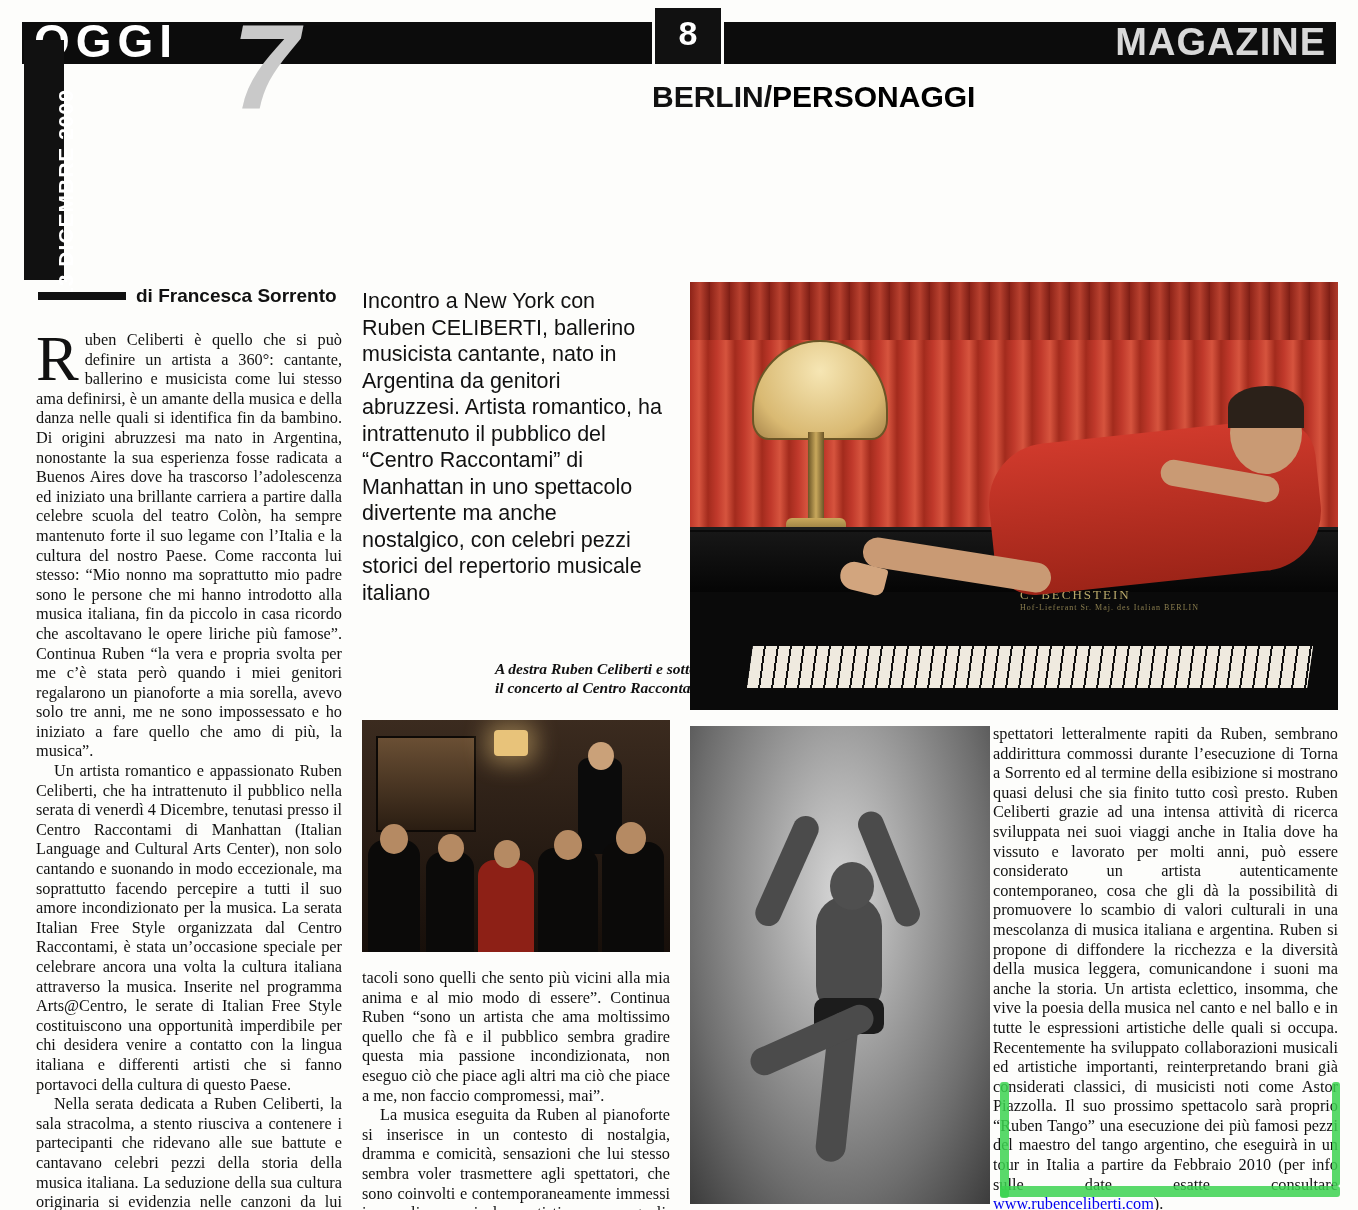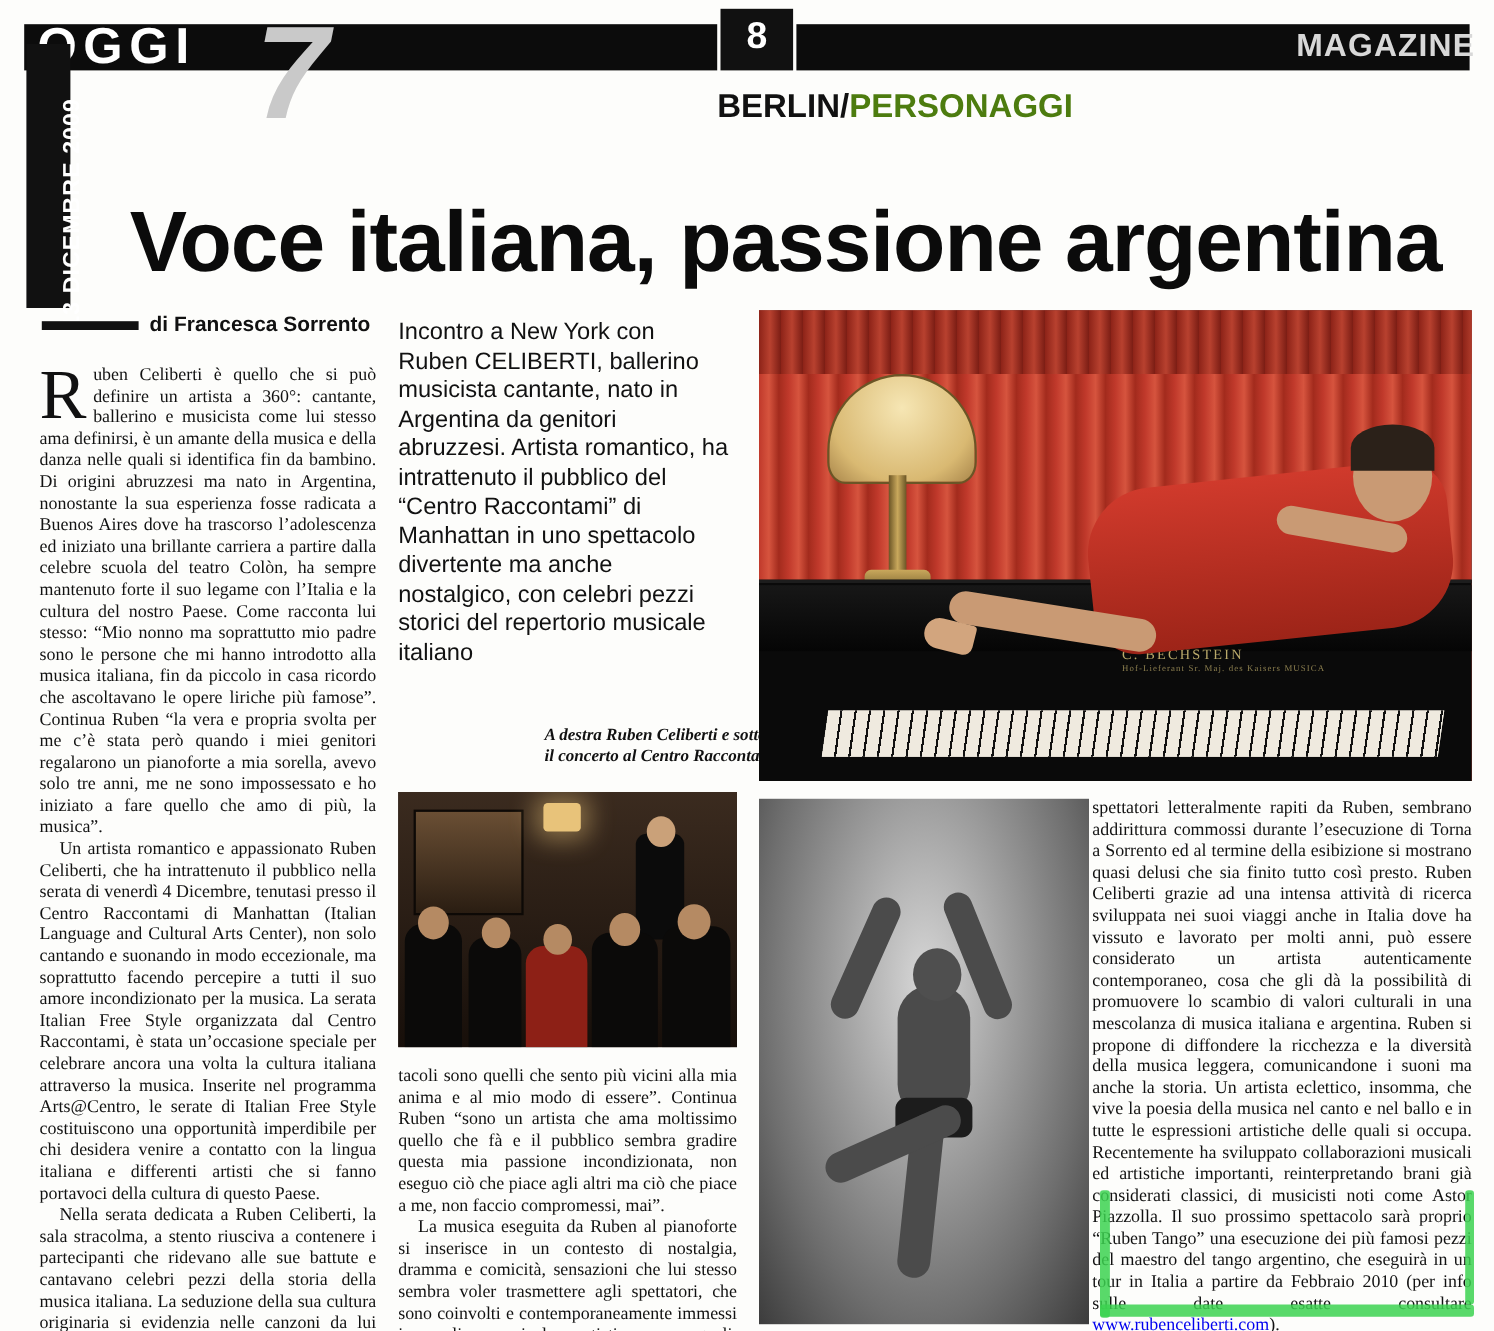--- a/index.html
+++ b/index.html
@@ -17,35 +17,35 @@
   .masthead{position:absolute;left:0;top:0;width:1358px;height:70px;}
   .mast-black-left{position:absolute;left:22px;top:22px;width:630px;height:42px;background:#0c0c0c;}
   .mast-oggi{position:absolute;left:34px;top:18px;font-family:"Liberation Sans",sans-serif;
     font-weight:bold;font-size:46px;color:#fff;letter-spacing:6px;line-height:46px;}
   .mast-seven{position:absolute;left:232px;top:6px;font-family:"Liberation Sans",sans-serif;
     font-weight:bold;font-style:italic;font-size:120px;color:#c9c9c9;line-height:120px;}
   .mast-num-box{position:absolute;left:655px;top:8px;width:66px;height:56px;background:#111;}
   .mast-num{position:absolute;left:655px;top:14px;width:66px;text-align:center;
     font-family:"Liberation Sans",sans-serif;font-weight:bold;font-size:34px;color:#fff;}
   .mast-black-right{position:absolute;left:724px;top:22px;width:612px;height:42px;background:#0c0c0c;}
-  .mast-magazine{position:absolute;right:17px;top:20px;font-family:"Liberation Sans",sans-serif;
-    font-weight:bold;font-size:29px;color:#d8d8d8;letter-spacing:1px;line-height:44px;}
+  .mast-magazine{position:absolute;right:32px;top:20px;font-family:"Liberation Sans",sans-serif;
+    font-weight:bold;font-size:38px;color:#d8d8d8;letter-spacing:1px;line-height:44px;}
 
   
   .datebox{position:absolute;left:24px;top:40px;width:40px;height:240px;background:#111;}
   .datetext{position:absolute;left:-78px;top:142px;width:240px;
     transform:rotate(-90deg);transform-origin:center center;
     font-family:"Liberation Sans",sans-serif;font-weight:bold;font-size:21px;color:#fff;
     letter-spacing:1px;text-align:center;}
 
   
   .section-label{position:absolute;left:652px;top:80px;
     font-family:"Liberation Sans",sans-serif;font-weight:bold;font-size:30px;color:#111;}
   .section-label .slash{color:#111;}
-  .section-label .second{color:#4d7c0f;}
+  .section-label .second{color:#000000;}
 
   
   .headline{position:absolute;left:118px;top:178px;width:1230px;
     font-family:"Liberation Sans",sans-serif;font-weight:bold;font-size:78px;
     line-height:82px;color:#0b0b0b;letter-spacing:-1px;}
 
   
   .byline-rule{position:absolute;left:38px;top:292px;width:88px;height:8px;background:#111;}
   .byline{position:absolute;left:136px;top:285px;
     font-family:"Liberation Sans",sans-serif;font-weight:bold;font-size:19px;color:#111;}
@@ -166,21 +166,20 @@
   </div>
 
   <div class="datebox">
     <div class="datetext">13 DICEMBRE 2009</div>
   </div>
 
   <div class="section-label">
     <span>BERLIN</span><span class="slash">/</span><span class="second">PERSONAGGI</span>
   </div>
 
-  <div class="headline">Voce italiana, passione argentina</div>
 
   <div class="byline-rule"></div>
   <div class="byline">di Francesca Sorrento</div>
 
   <div class="standfirst">Incontro a New York con Ruben CELIBERTI, ballerino musicista cantante, nato in Argentina da genitori abruzzesi. Artista romantico, ha intrattenuto il pubblico del “Centro Raccontami” di Manhattan in uno spettacolo divertente ma anche nostalgico, con celebri pezzi storici del repertorio musicale italiano</div>
 
   <div class="caption">A destra Ruben Celiberti e sotto durante il concerto al Centro Raccontami</div>
 
   <div class="col" id="col1">
     <p class="first"><span class="dropcap">R</span><span>uben Celiberti è quello che si può definire un artista a 360°: cantante, ballerino e musicista come lui stesso ama definirsi, è un amante della musica e della danza nelle quali si identifica fin da bambino. Di origini abruzzesi ma nato in Argentina, nonostante la sua esperienza fosse radicata a Buenos Aires dove ha trascorso l’adolescenza ed iniziato una brillante carriera a partire dalla celebre scuola del teatro Colòn, ha sempre mantenuto forte il suo legame con l’Italia e la cultura del nostro Paese. Come racconta lui stesso: “Mio nonno ma soprattutto mio padre sono le persone che mi hanno introdotto alla musica italiana, fin da piccolo in casa ricordo che ascoltavano le opere liriche più famose”. Continua Ruben “la vera e propria svolta per me c’è stata però quando i miei genitori regalarono un pianoforte a mia sorella, avevo solo tre anni, me ne sono impossessato e ho iniziato a fare quello che amo di più, la musica”.</span></p>
@@ -201,21 +200,21 @@
     <div class="curtain"></div>
     <div class="curtain-top"></div>
     <div class="lamp-shade"></div>
     <div class="lamp-stem"></div>
     <div class="lamp-base"></div>
     <div class="piano"></div>
     <div class="piano-lid"></div>
     <div class="keys"></div>
     <div class="piano-text">
       <span>C. BECHSTEIN</span>
-      <small>Hof-Lieferant Sr. Maj. des Kaisers MUSICA</small>
+      <small>Hof-Lieferant Sr. Maj. des Italian BERLIN</small>
     </div>
     <div class="dancer-body"></div>
     <div class="dancer-arm"></div>
     <div class="dancer-head"></div>
     <div class="dancer-hair"></div>
     <div class="dancer-leg"></div>
     <div class="dancer-foot"></div>
   </div>
 
   <div class="photo" id="photo-concert">

